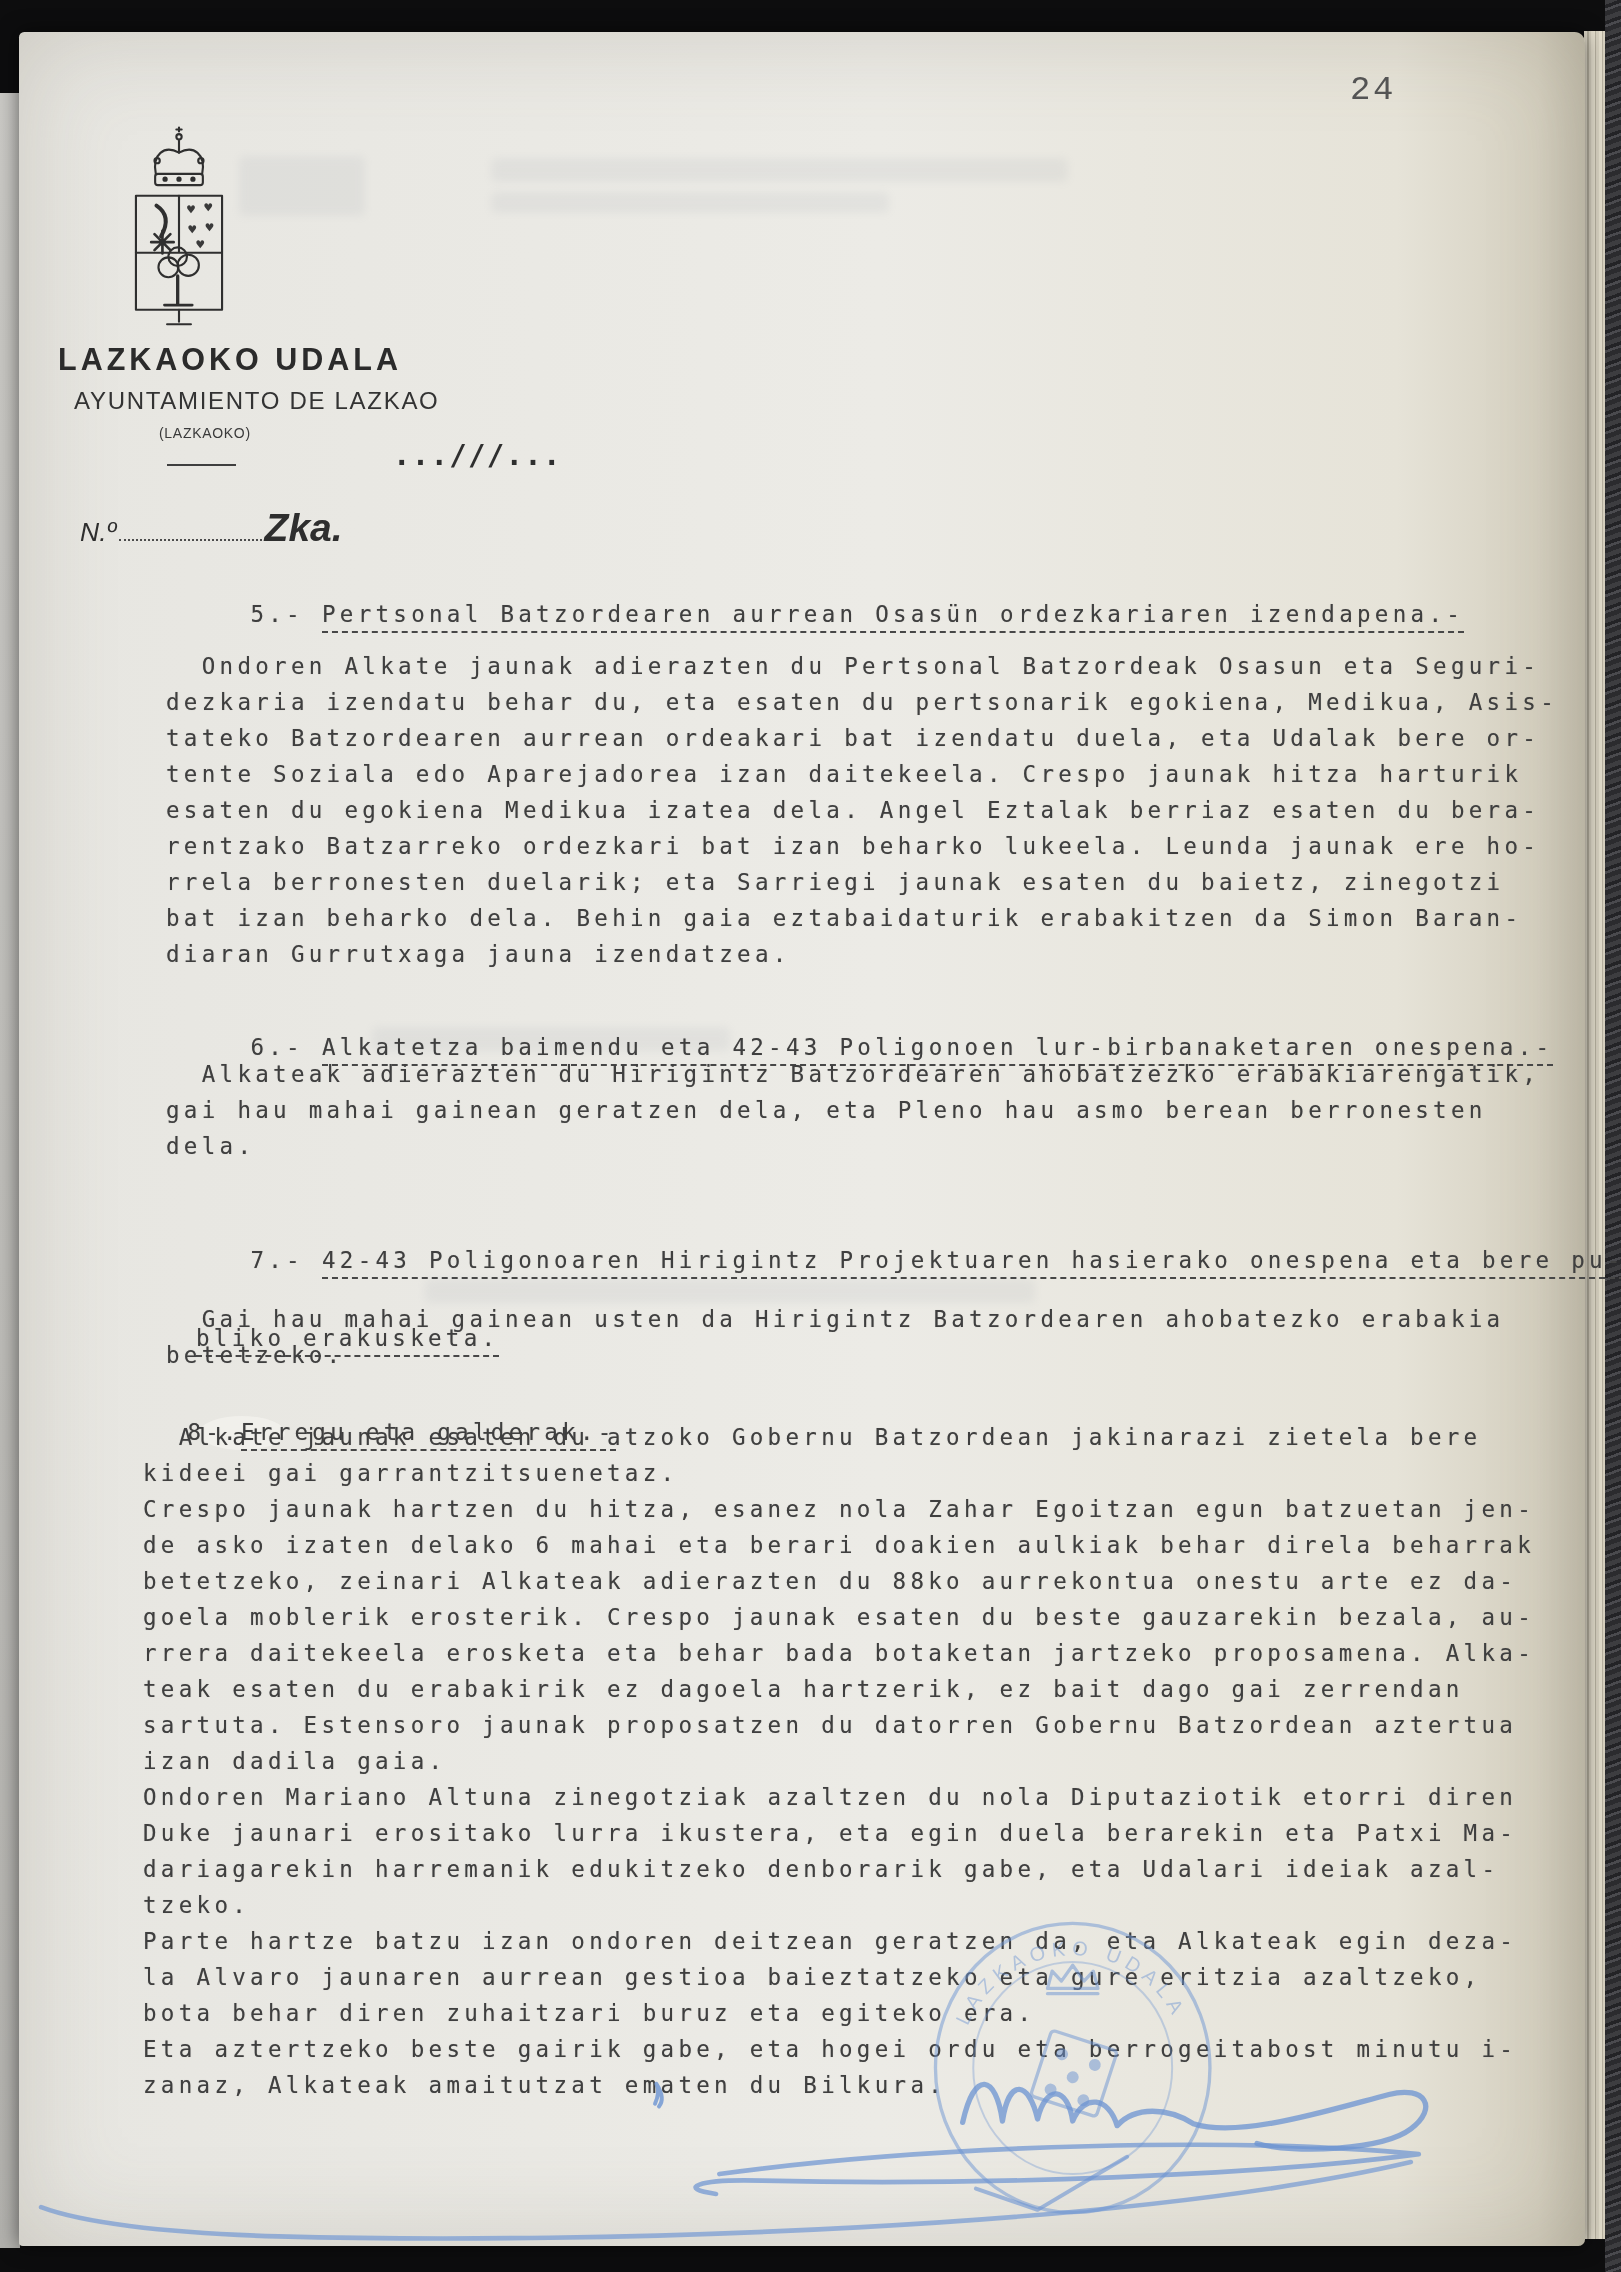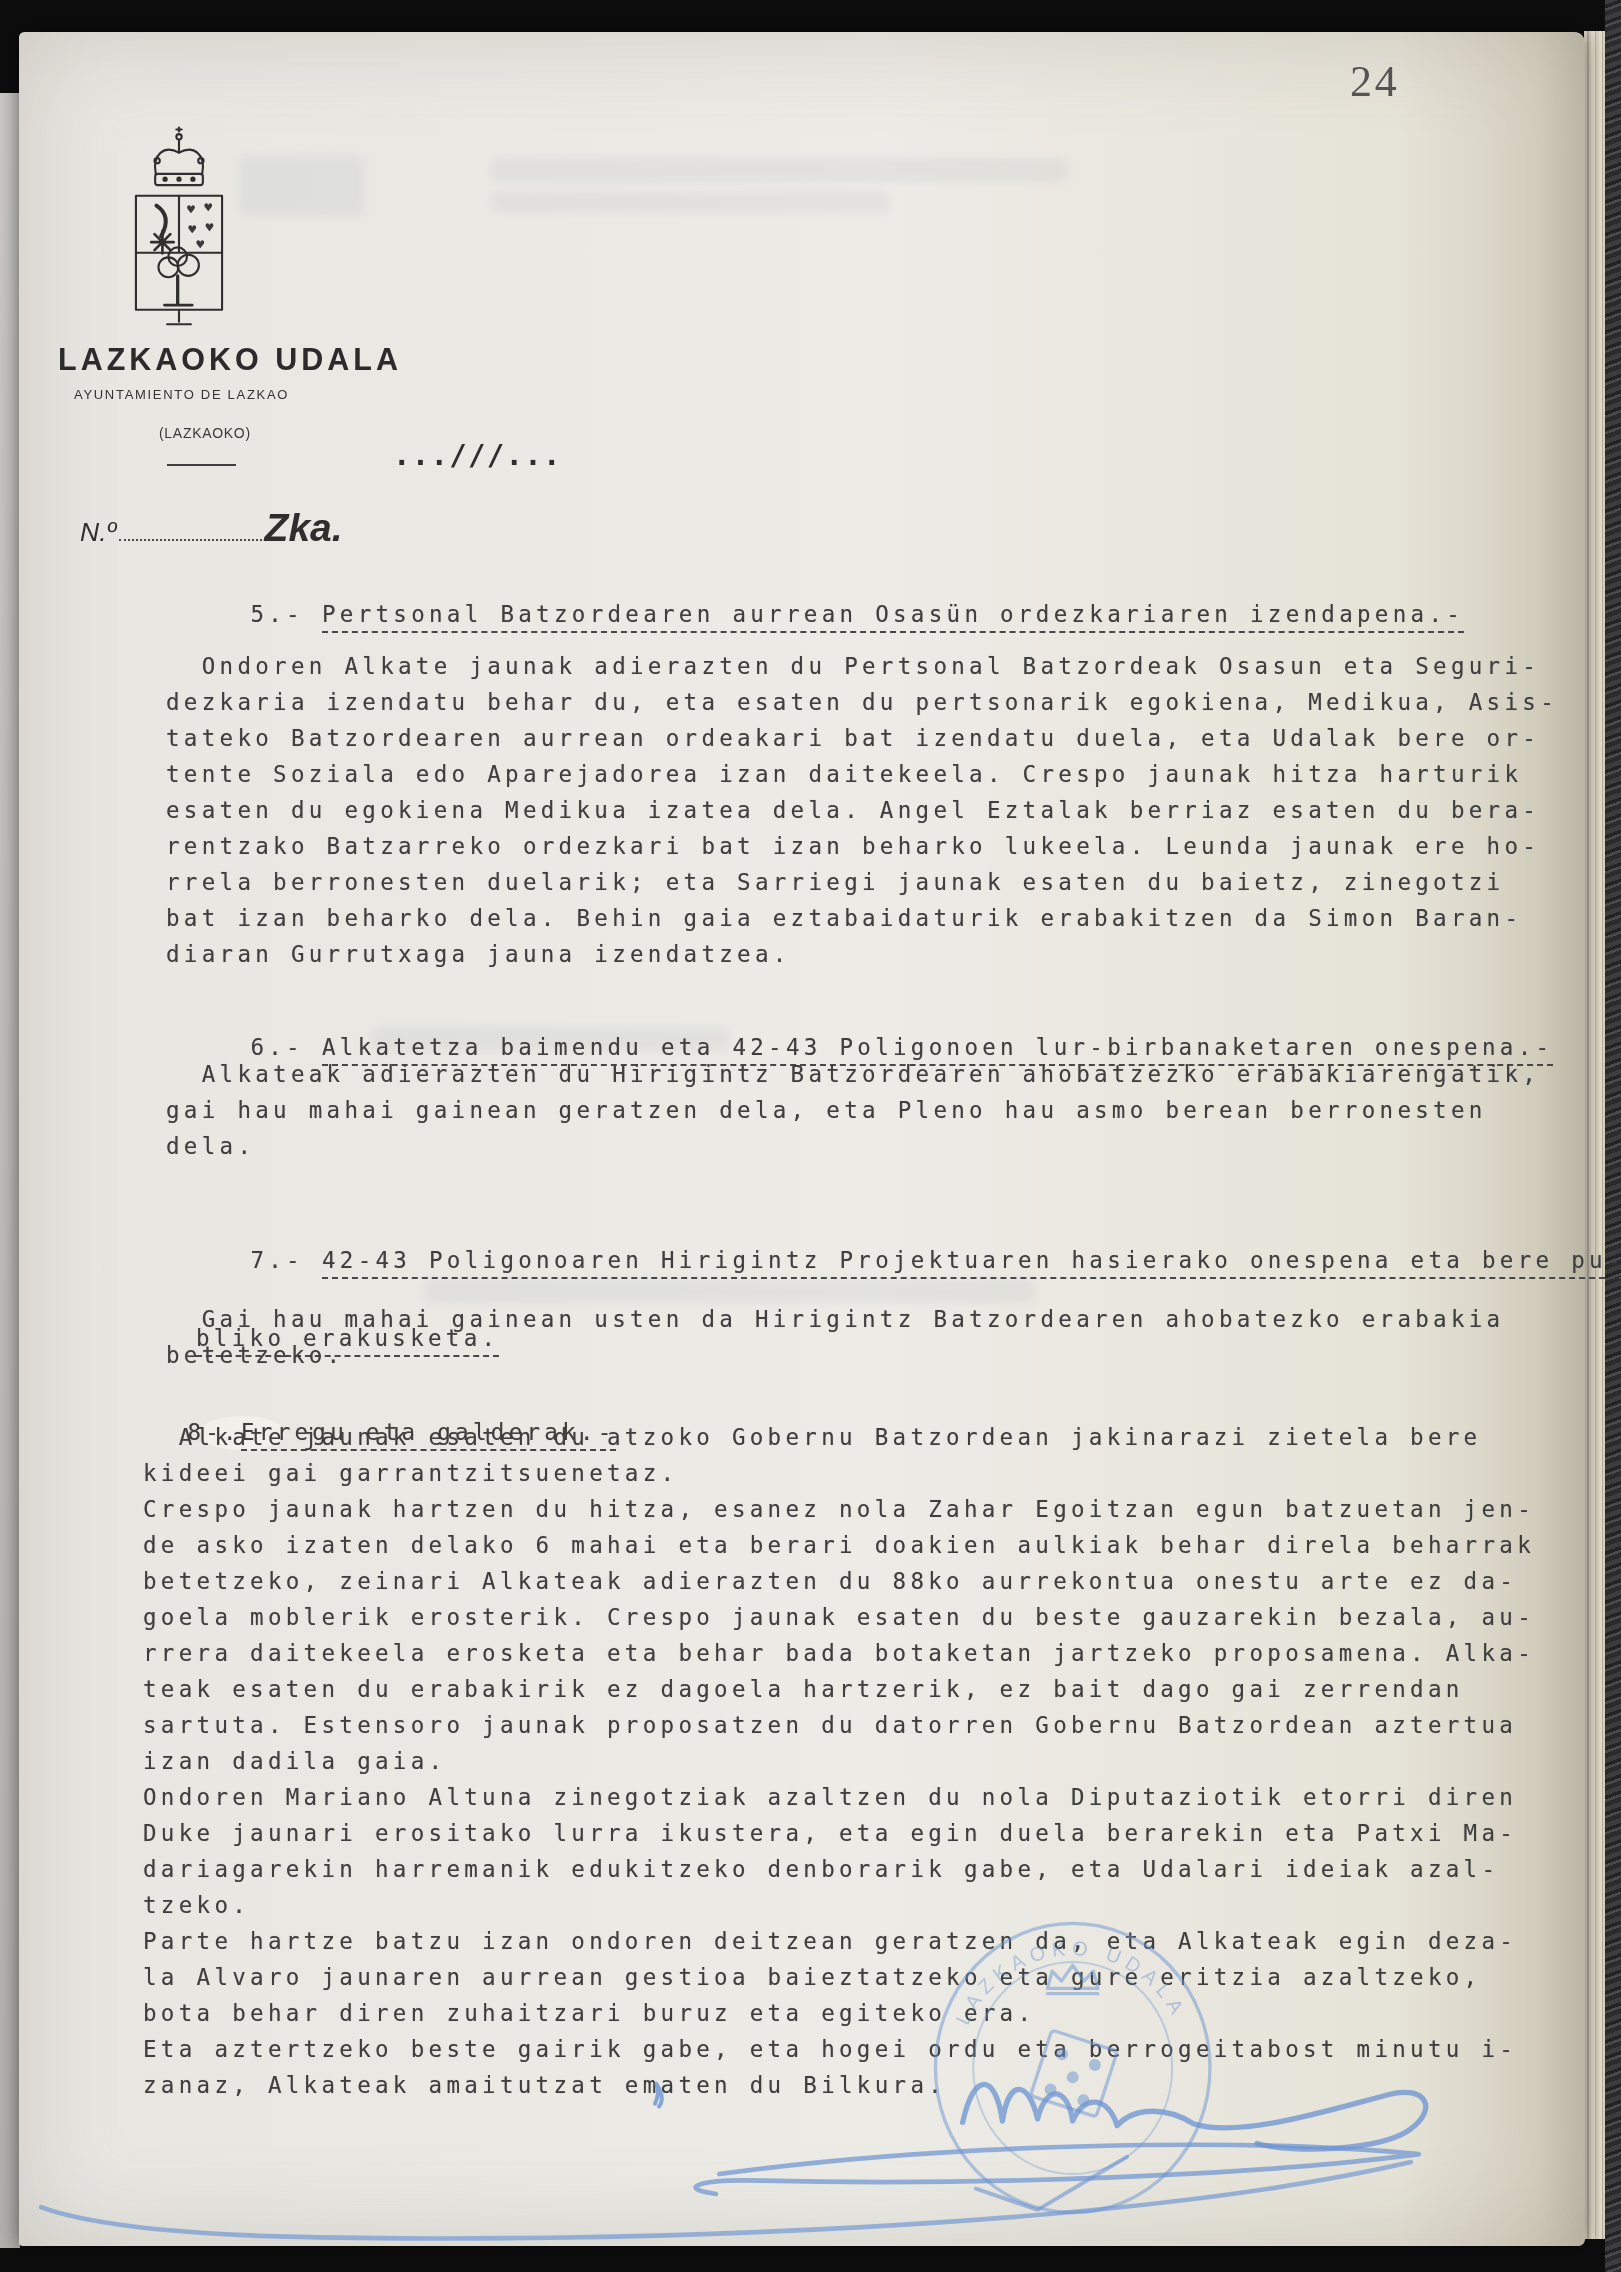--- a/index.html
+++ b/index.html
@@ -16,29 +16,29 @@
   .mono{position:absolute;font-family:"DejaVu Sans Mono",monospace;font-size:22.5px;line-height:36px;letter-spacing:4.3px;color:#3f3f3f;text-shadow:0 0 0.7px rgba(63,63,63,.38);}
   .line{height:36px;white-space:pre;}
   .heading{white-space:pre;}
   .hnum{margin-right:18px;}
   .hnum.tight{margin-right:0;}
   .u{border-bottom:2.7px dashed #474747;padding-bottom:4px;}
   .h-line2{display:block;margin-left:17px;margin-top:6px;}
   
   .print{position:absolute;color:#2b2b2b;font-family:"Liberation Sans",sans-serif;}
   .org1{left:58px;top:342px;font-size:30.5px;font-weight:700;letter-spacing:4px;}
-  .org2{left:74px;top:387px;font-size:13px;font-weight:500;letter-spacing:1.7px;color:#333;}
+  .org2{left:74px;top:387px;font-size:24px;font-weight:500;letter-spacing:1.7px;color:#333;}
   .prov{left:159px;top:425px;font-size:14px;letter-spacing:0.7px;color:#3a3a3a;}
   .rule{position:absolute;left:167px;top:464px;width:69px;height:2px;background:#3f3f3f;}
   .contmark{left:393px;top:438px;font-family:"DejaVu Sans Mono",monospace;font-size:29px;font-weight:700;letter-spacing:1.3px;color:#2f2f2f;}
   .refrow{position:absolute;left:80px;top:506px;font-family:"Liberation Sans",sans-serif;color:#2e2e2e;}
   .reflabel{font-size:26.5px;font-style:italic;}
   .leader{display:inline-block;width:143px;border-bottom:2.7px dotted #4c4c4c;height:22.5px;margin:0 2.7px;}
   .refsuffix{font-size:39px;font-weight:700;font-style:italic;}
-  .pageno{position:absolute;left:1350px;top:56px;font-family:Liberation Serif, serif;font-size:44px;letter-spacing:2.7px;color:#545454;}
+  .pageno{position:absolute;left:1350px;top:71px;font-family:Liberation Mono, monospace;font-size:34px;letter-spacing:2.7px;color:#545454;}
   
   .ghost{position:absolute;background:#8e94a0;opacity:.10;filter:blur(4px);border-radius:5.3px;}
   .erase{position:absolute;left:199px;top:1416px;width:86px;height:34px;background:#f2f1ec;border-radius:50%;opacity:.9;}
   svg{position:absolute;overflow:visible;}
 </style>
 </head>
 <body>
 
 <div id="photo">
 

